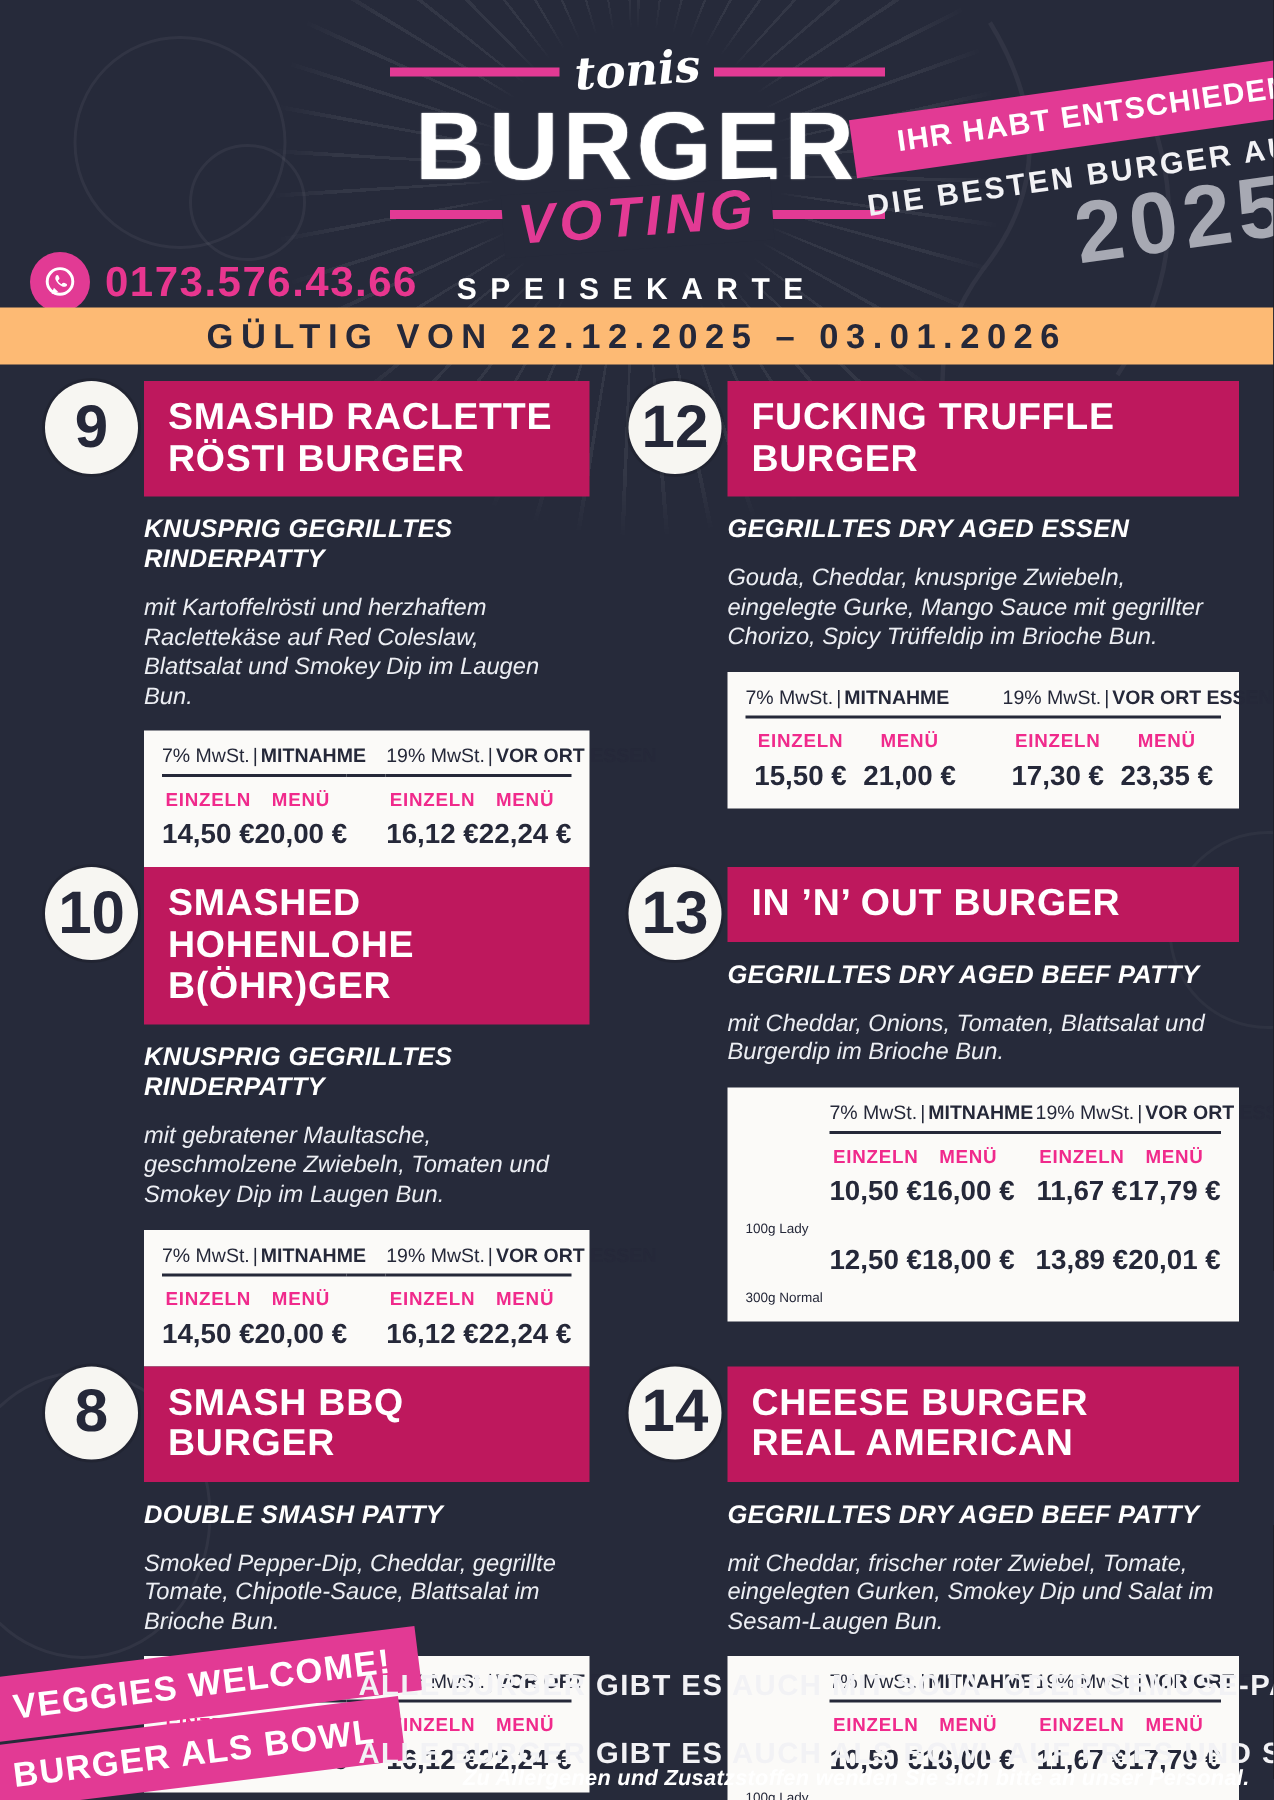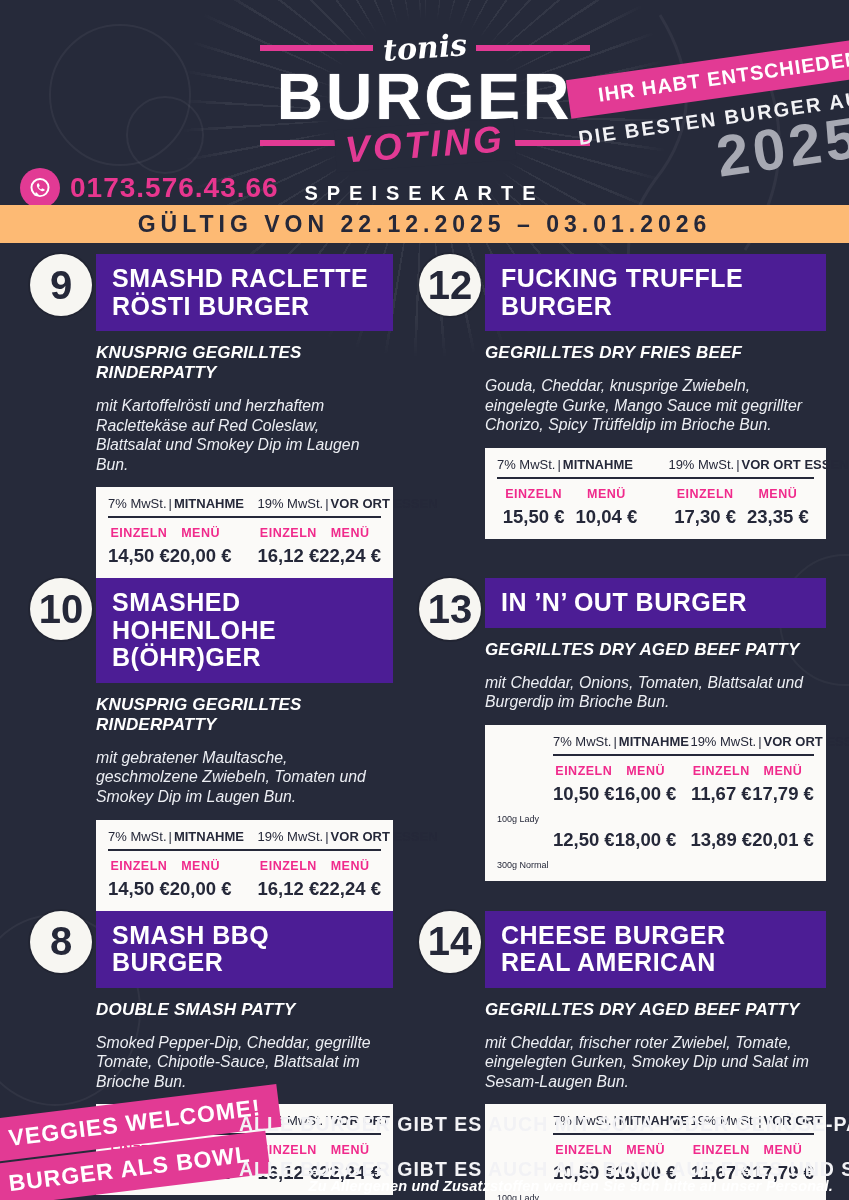--- a/index.html
+++ b/index.html
@@ -67,21 +67,21 @@
     position:absolute; left:30px; top:254px; width:789px; height:836px;
     display:grid; grid-template-columns:1fr 1fr; grid-template-rows:repeat(3,1fr); column-gap:26px;
   }
   .item { position:relative; padding-left:66px; }
   .num-circle {
     position:absolute; left:0; top:0; width:62px; height:62px; border-radius:50%;
     background:#f7f6f2; color:#252839; display:flex; align-items:center; justify-content:center;
     font-size:40px; font-weight:900; z-index:2; box-shadow:0 0 0 2px rgba(0,0,0,.12);
   }
   .banner {
-    position:relative; background:#4c1d95; padding:11px 8px 11px 16px; min-height:48px;
+    position:relative; background:#be185d; padding:11px 8px 11px 16px; min-height:48px;
     display:flex; flex-direction:column; justify-content:center;
   }
   .title-line { font-size:25px; font-weight:900; letter-spacing:.5px; line-height:1.1; color:#fff; }
   .desc { margin-top:12px; padding-right:8px; }
   .desc-title { font-size:17px; font-weight:800; font-style:italic; color:#fff; letter-spacing:.2px; }
   .desc-text { font-size:15.8px; font-style:italic; line-height:1.24; color:#eceef3; margin-top:13px; }
 
   .pricebox { margin-top:13px; background:#fbfaf8; color:#252839; padding:9px 12px 11px; }
   .pt { display:grid; grid-template-columns:1.02fr 1fr 26px 1.02fr 1fr; }
   .pt.labeled { grid-template-columns:56px 1fr .95fr 14px 1fr .95fr; }
@@ -202,35 +202,35 @@
 
     <div class="item">
       <div class="num-circle">
           <span>12</span>
         </div>
       <div class="banner">
         <div class="title-line">FUCKING TRUFFLE</div>
         <div class="title-line">BURGER</div>
       </div>
       <div class="desc">
-        <div class="desc-title">GEGRILLTES DRY FRIES BEEF</div>
+        <div class="desc-title">GEGRILLTES DRY AGED ESSEN</div>
         <div class="desc-text">Gouda, Cheddar, knusprige Zwiebeln, eingelegte Gurke, Mango Sauce mit gegrillter Chorizo, Spicy Trüffeldip im Brioche Bun.</div>
       </div>
       <div class="pricebox">
         <div class="pt">
           <div class="th"><span class="tax">7% MwSt.</span><span class="pipe">|</span><span class="mode">MITNAHME</span></div>
           <div class="ghead"></div>
           <div class="th"><span class="tax">19% MwSt.</span><span class="pipe">|</span><span class="mode">VOR ORT ESSEN</span></div>
           <div class="pl">EINZELN</div>
           <div class="pl">MENÜ</div>
           <div></div>
           <div class="pl">EINZELN</div>
           <div class="pl">MENÜ</div>
           <div class="price">15,50 €</div>
-          <div class="price">10,04 €</div>
+          <div class="price">21,00 €</div>
           <div></div>
           <div class="price">17,30 €</div>
           <div class="price">23,35 €</div>
         </div>
       </div>
     </div>
 
     <div class="item">
       <div class="num-circle">
           <span>10</span>

